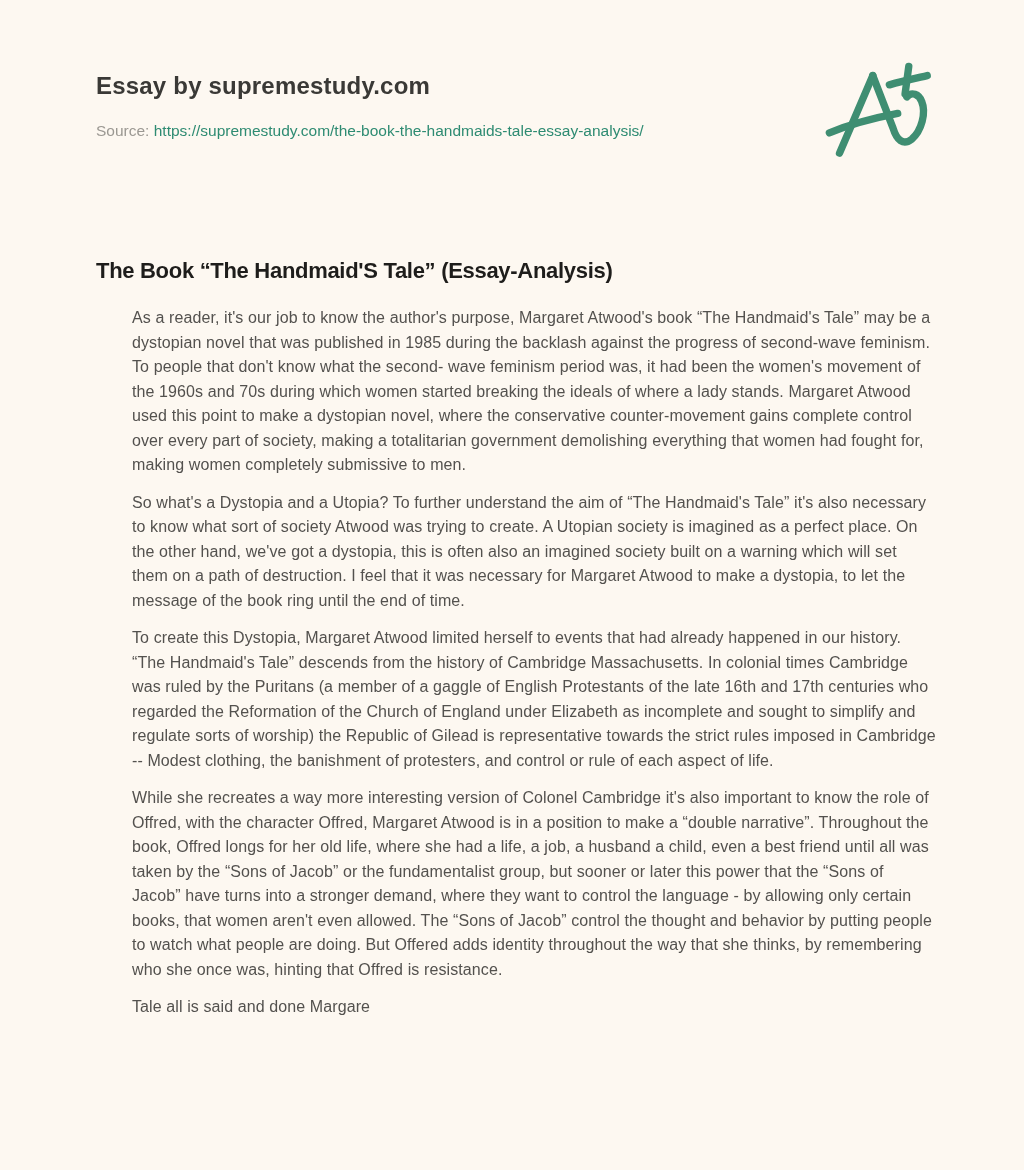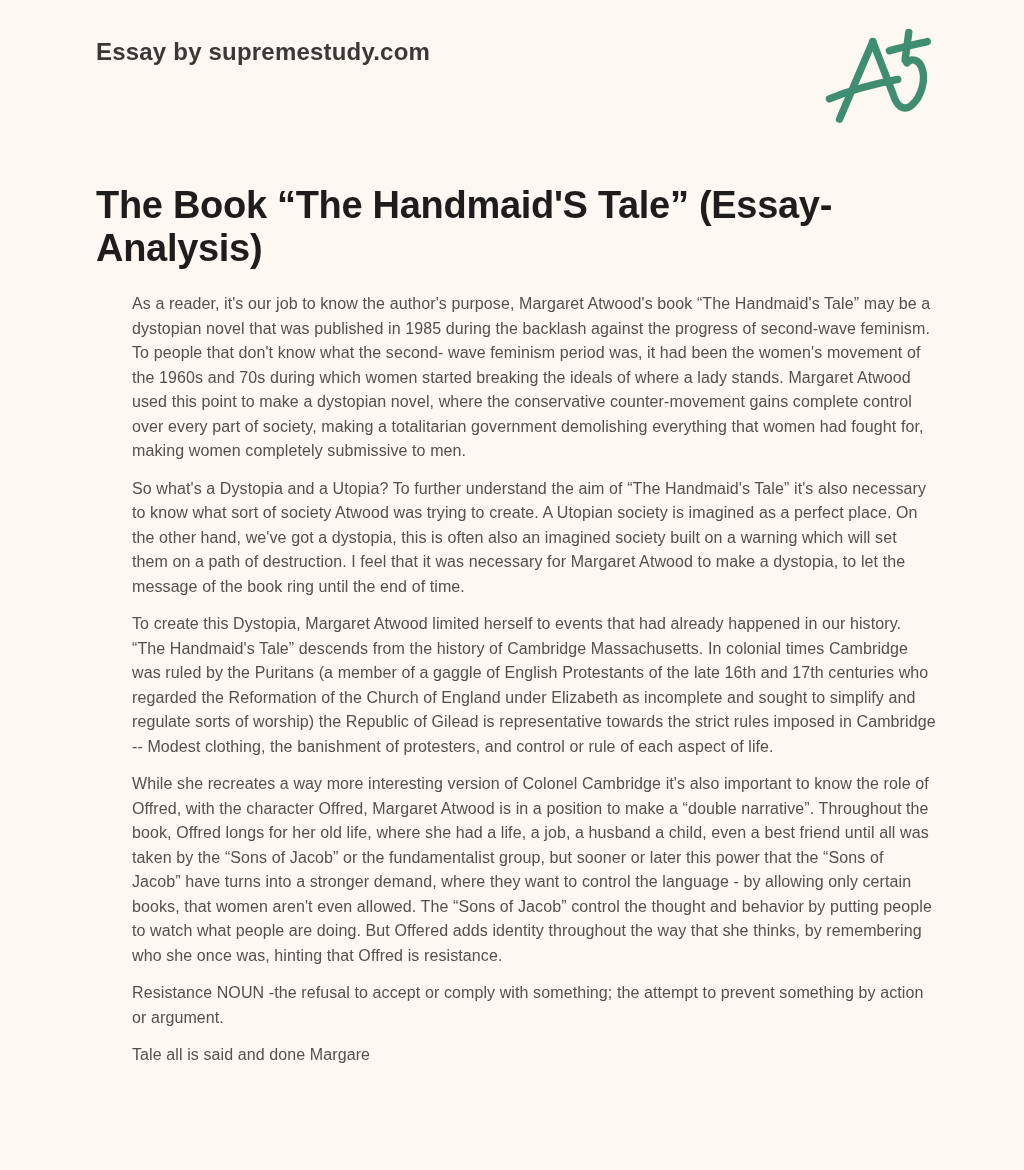--- a/index.html
+++ b/index.html
@@ -13,21 +13,21 @@
   body {
     background: #fdf8f1;
     font-family: "Liberation Sans", "DejaVu Sans", sans-serif;
     position: relative;
   }
 
   .page {
     position: relative;
     width: 1024px;
     height: 1170px;
-    padding: 38px 88px 0 96px;
+    padding: 72px 88px 0 96px;
   }
 
   
   .doc-header { position: relative; }
 
   .header-title {
     font-size: 24px;
     font-weight: 700;
     color: #3a3936;
     letter-spacing: 0.2px;
@@ -48,21 +48,21 @@
     position: absolute;
     top: -14px;
     right: -6px;
     width: 120px;
     height: 110px;
   }
 
   
   .essay-title {
     margin-top: 118px;
-    font-size: 38px;
+    font-size: 22px;
     font-weight: 700;
     color: #1e1d1b;
     letter-spacing: -0.3px;
   }
 
   .essay-body {
     margin-top: 22px;
   }
 
   .para {
@@ -75,20 +75,24 @@
   }
 </style>
 </head>
 <body>
 
 <div class="page">
 
   <header class="doc-header">
     <div>
       <h1 class="header-title">Essay by supremestudy.com</h1>
+      <p class="source-line">
+        <span>Source:</span>
+        <a class="source-link" href="#">https://supremestudy.com/the-book-the-handmaids-tale-essay-analysis/</a>
+      </p>
     </div>
 
     <div class="brand-logo">
       <svg viewBox="0 0 130 115" width="120" height="110">
         <g fill="none" stroke="#3f8e72" stroke-width="8" stroke-linecap="round">
 
           <path d="M19 101 L55 17"></path>
 
           <path d="M55 17 L77 74 C81 87 88 93 97 86 C108 77 113 57 108 45 C105 37 97 34 92 40"></path>
 
@@ -103,18 +107,17 @@
   </header>
 
   <main>
     <h2 class="essay-title">The Book “The Handmaid'S Tale” (Essay-Analysis)</h2>
 
     <div class="essay-body">
         <p class="para">As a reader, it's our job to know the author's purpose, Margaret Atwood's book “The Handmaid's Tale” may be a dystopian novel that was published in 1985 during the backlash against the progress of second-wave feminism. To people that don't know what the second- wave feminism period was, it had been the women's movement of the 1960s and 70s during which women started breaking the ideals of where a lady stands. Margaret Atwood used this point to make a dystopian novel, where the conservative counter-movement gains complete control over every part of society, making a totalitarian government demolishing everything that women had fought for, making women completely submissive to men.</p>
         <p class="para">So what's a Dystopia and a Utopia? To further understand the aim of “The Handmaid's Tale” it's also necessary to know what sort of society Atwood was trying to create. A Utopian society is imagined as a perfect place. On the other hand, we've got a dystopia, this is often also an imagined society built on a warning which will set them on a path of destruction. I feel that it was necessary for Margaret Atwood to make a dystopia, to let the message of the book ring until the end of time.</p>
         <p class="para">To create this Dystopia, Margaret Atwood limited herself to events that had already happened in our history. “The Handmaid's Tale” descends from the history of Cambridge Massachusetts. In colonial times Cambridge was ruled by the Puritans (a member of a gaggle of English Protestants of the late 16th and 17th centuries who regarded the Reformation of the Church of England under Elizabeth as incomplete and sought to simplify and regulate sorts of worship) the Republic of Gilead is representative towards the strict rules imposed in Cambridge -- Modest clothing, the banishment of protesters, and control or rule of each aspect of life.</p>
         <p class="para">While she recreates a way more interesting version of Colonel Cambridge it's also important to know the role of Offred, with the character Offred, Margaret Atwood is in a position to make a “double narrative”. Throughout the book, Offred longs for her old life, where she had a life, a job, a husband a child, even a best friend until all was taken by the “Sons of Jacob” or the fundamentalist group, but sooner or later this power that the “Sons of Jacob” have turns into a stronger demand, where they want to control the language - by allowing only certain books, that women aren't even allowed. The “Sons of Jacob” control the thought and behavior by putting people to watch what people are doing. But Offered adds identity throughout the way that she thinks, by remembering who she once was, hinting that Offred is resistance.</p>
-        <p class="para">Resistance NOUN -the refusal to accept or comply with something; the attempt to prevent something by action or argument.</p>
         <p class="para">Tale all is said and done Margare</p>
       </div>
   </main>
 
 </div>
 
 </body></html>

